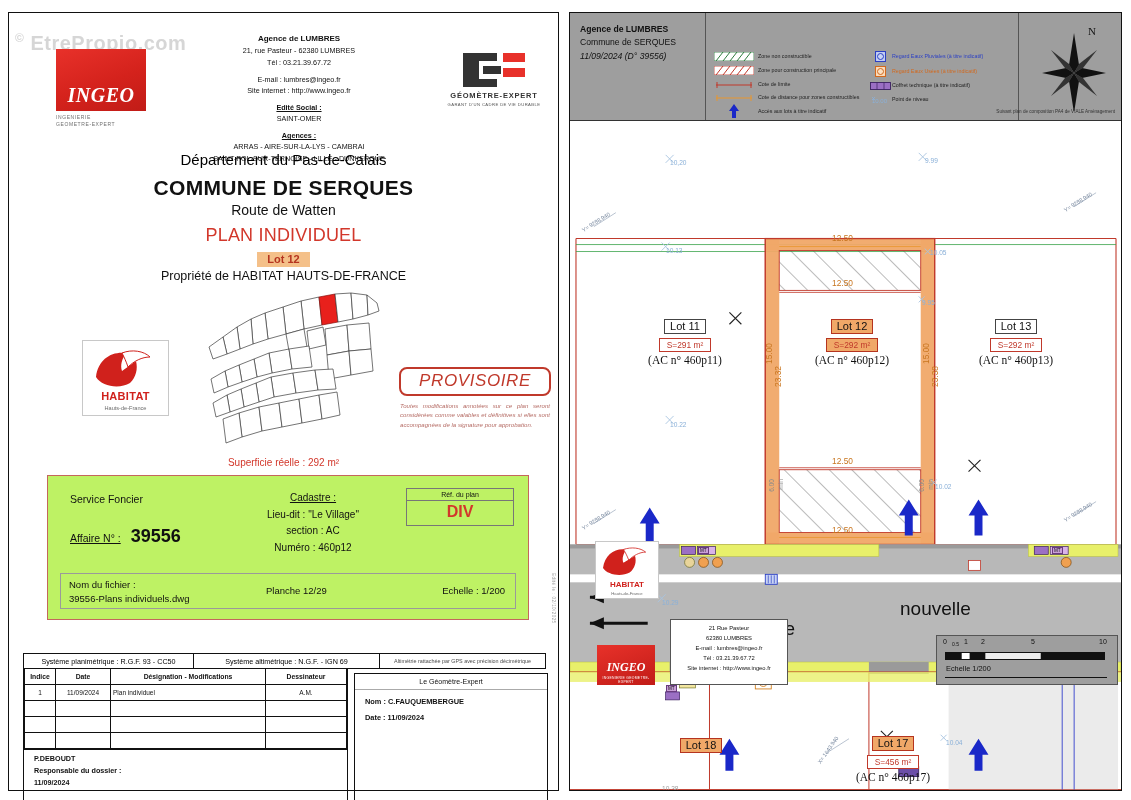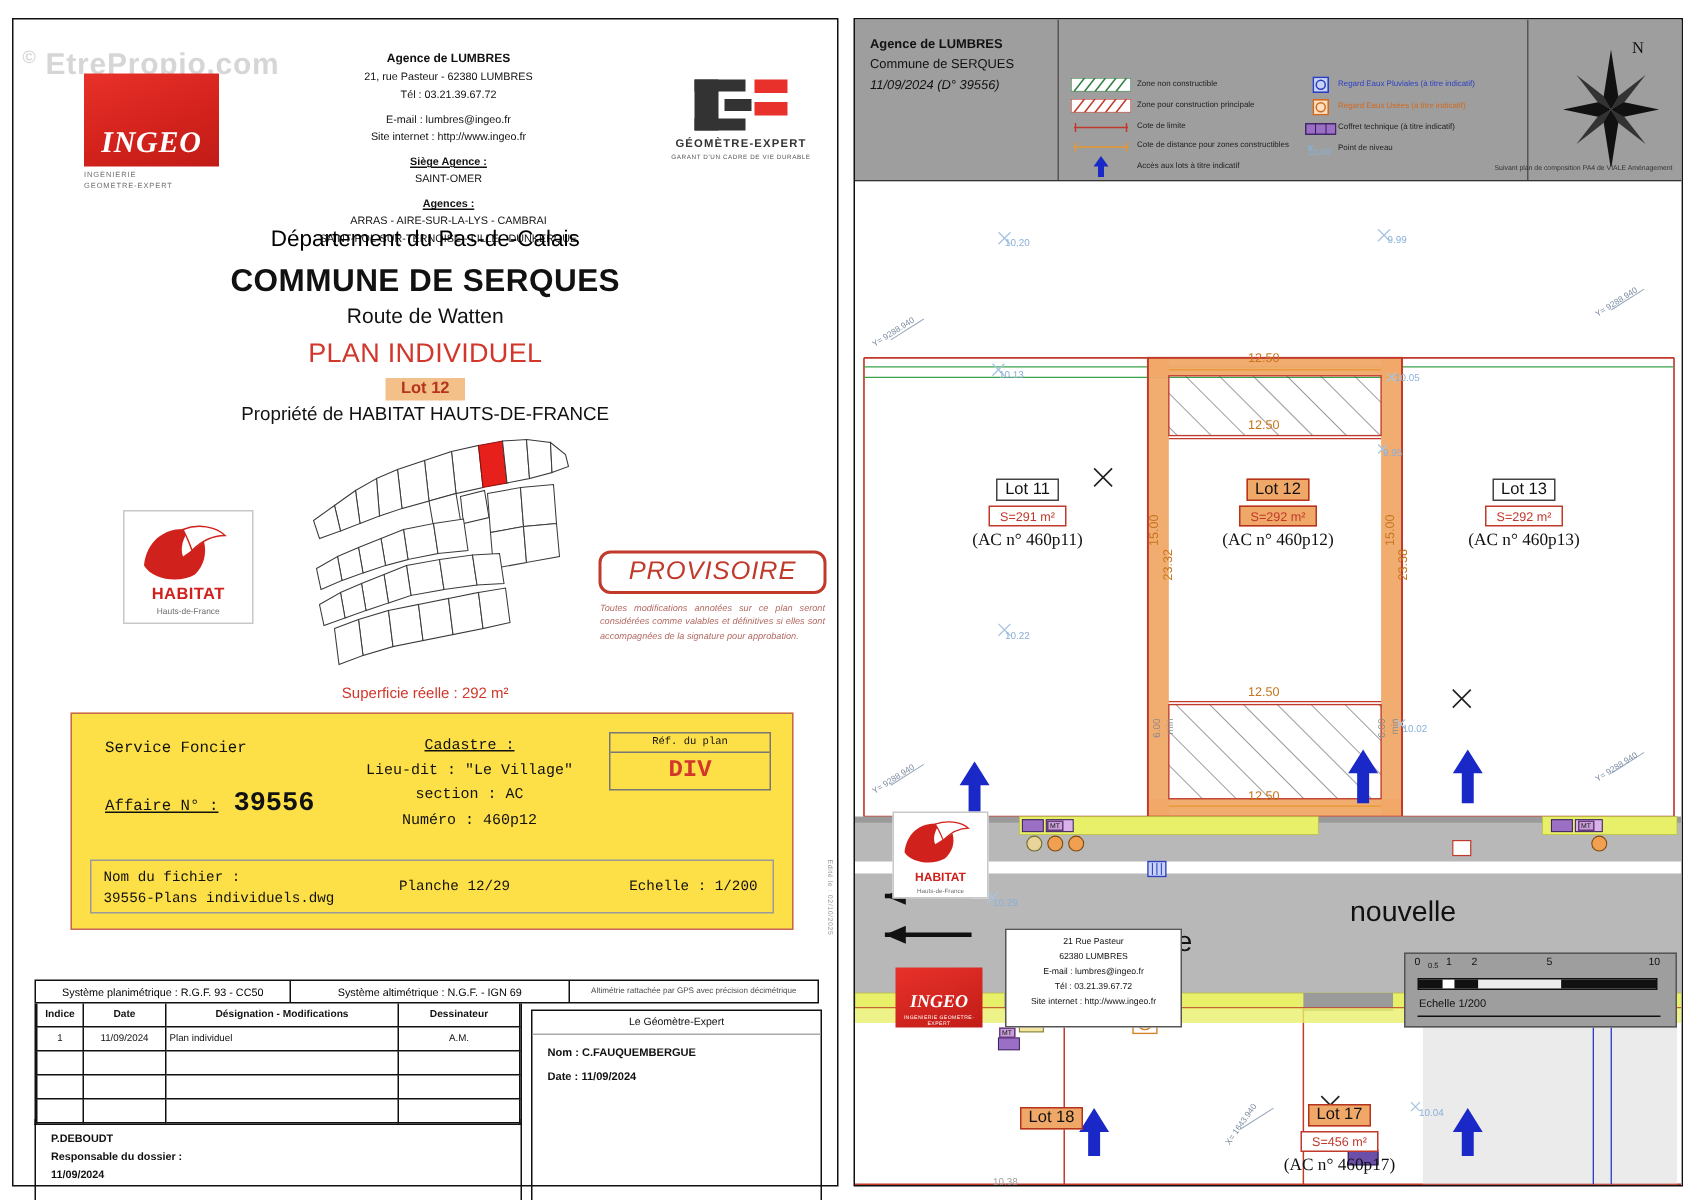--- a/index.html
+++ b/index.html
@@ -46,21 +46,21 @@
 
   .siteplan{position:absolute;left:192px;top:278px;width:185px;height:162px;}
 
   .provisoire{position:absolute;left:390px;top:354px;width:152px;font-style:italic;}
   .prov-stamp{border:2px solid #c0392b;border-radius:8px;text-align:center;padding:2px 0 3px 0;}
   .prov-stamp span{font-size:17px;color:#c0392b;letter-spacing:.6px;}
   .prov-text{margin-top:5px;font-size:6.1px;color:#b46a63;line-height:1.52;text-align:justify;padding:0 1px;}
 
   .superficie{position:absolute;left:0;width:100%;top:444px;text-align:center;font-size:10px;color:#d2372b;}
 
-  .foncier-box{position:absolute;left:38px;top:462px;width:482px;height:145px;border:1.4px solid #c4675c;box-sizing:border-box;background:#fde047;font-family:Liberation Mono, monospace;}
+  .foncier-box{position:absolute;left:38px;top:462px;width:482px;height:145px;border:1.4px solid #c4675c;box-sizing:border-box;background:#bef264;}
   .fb-service{position:absolute;left:22px;top:17px;font-size:10.5px;color:#111;}
   .fb-affaire{position:absolute;left:22px;top:50px;font-size:10.5px;color:#111;}
   .fb-affaire u{text-decoration:underline;}
   .fb-affaire b{font-size:18px;margin-left:10px;}
   .fb-cad{position:absolute;left:175px;top:14px;width:180px;text-align:center;font-size:10px;line-height:1.65;color:#111;}
   .fb-cad .u{text-decoration:underline;}
   .fb-ref{position:absolute;right:14px;top:12px;width:108px;border:1px solid #777;box-sizing:border-box;}
   .fb-ref .hd{font-size:7px;text-align:center;padding:2px 0;border-bottom:1px solid #777;color:#111;}
   .fb-ref .bd{font-size:16px;font-weight:bold;color:#d2372b;text-align:center;padding:2px 0 4px 0;}
   .fb-file{position:absolute;left:12px;right:12px;bottom:10px;height:36px;border:1px solid #9a9a9a;box-sizing:border-box;}
@@ -166,21 +166,21 @@
     </div>
 
     <div class="agency-block">
       <div class="b">Agence de LUMBRES</div>
       <div>21, rue Pasteur - 62380 LUMBRES</div>
       <div>Tél : 03.21.39.67.72</div>
       <div class="sp"></div>
       <div>E-mail : lumbres@ingeo.fr</div>
       <div>Site internet : http://www.ingeo.fr</div>
       <div class="sp"></div>
-      <div class="u">Siège Agence :</div>
+      <div class="u">Edité Social :</div>
       <div>SAINT-OMER</div>
       <div class="sp"></div>
       <div class="u">Agences :</div>
       <div>ARRAS - AIRE-SUR-LA-LYS - CAMBRAI</div>
       <div>SAINT-POL-SUR-TERNOISE - LILLE - DUNKERQUE</div>
     </div>
 
     <div class="ge-logo">
       <div class="ge-mark">
         <div class="p1"></div>

